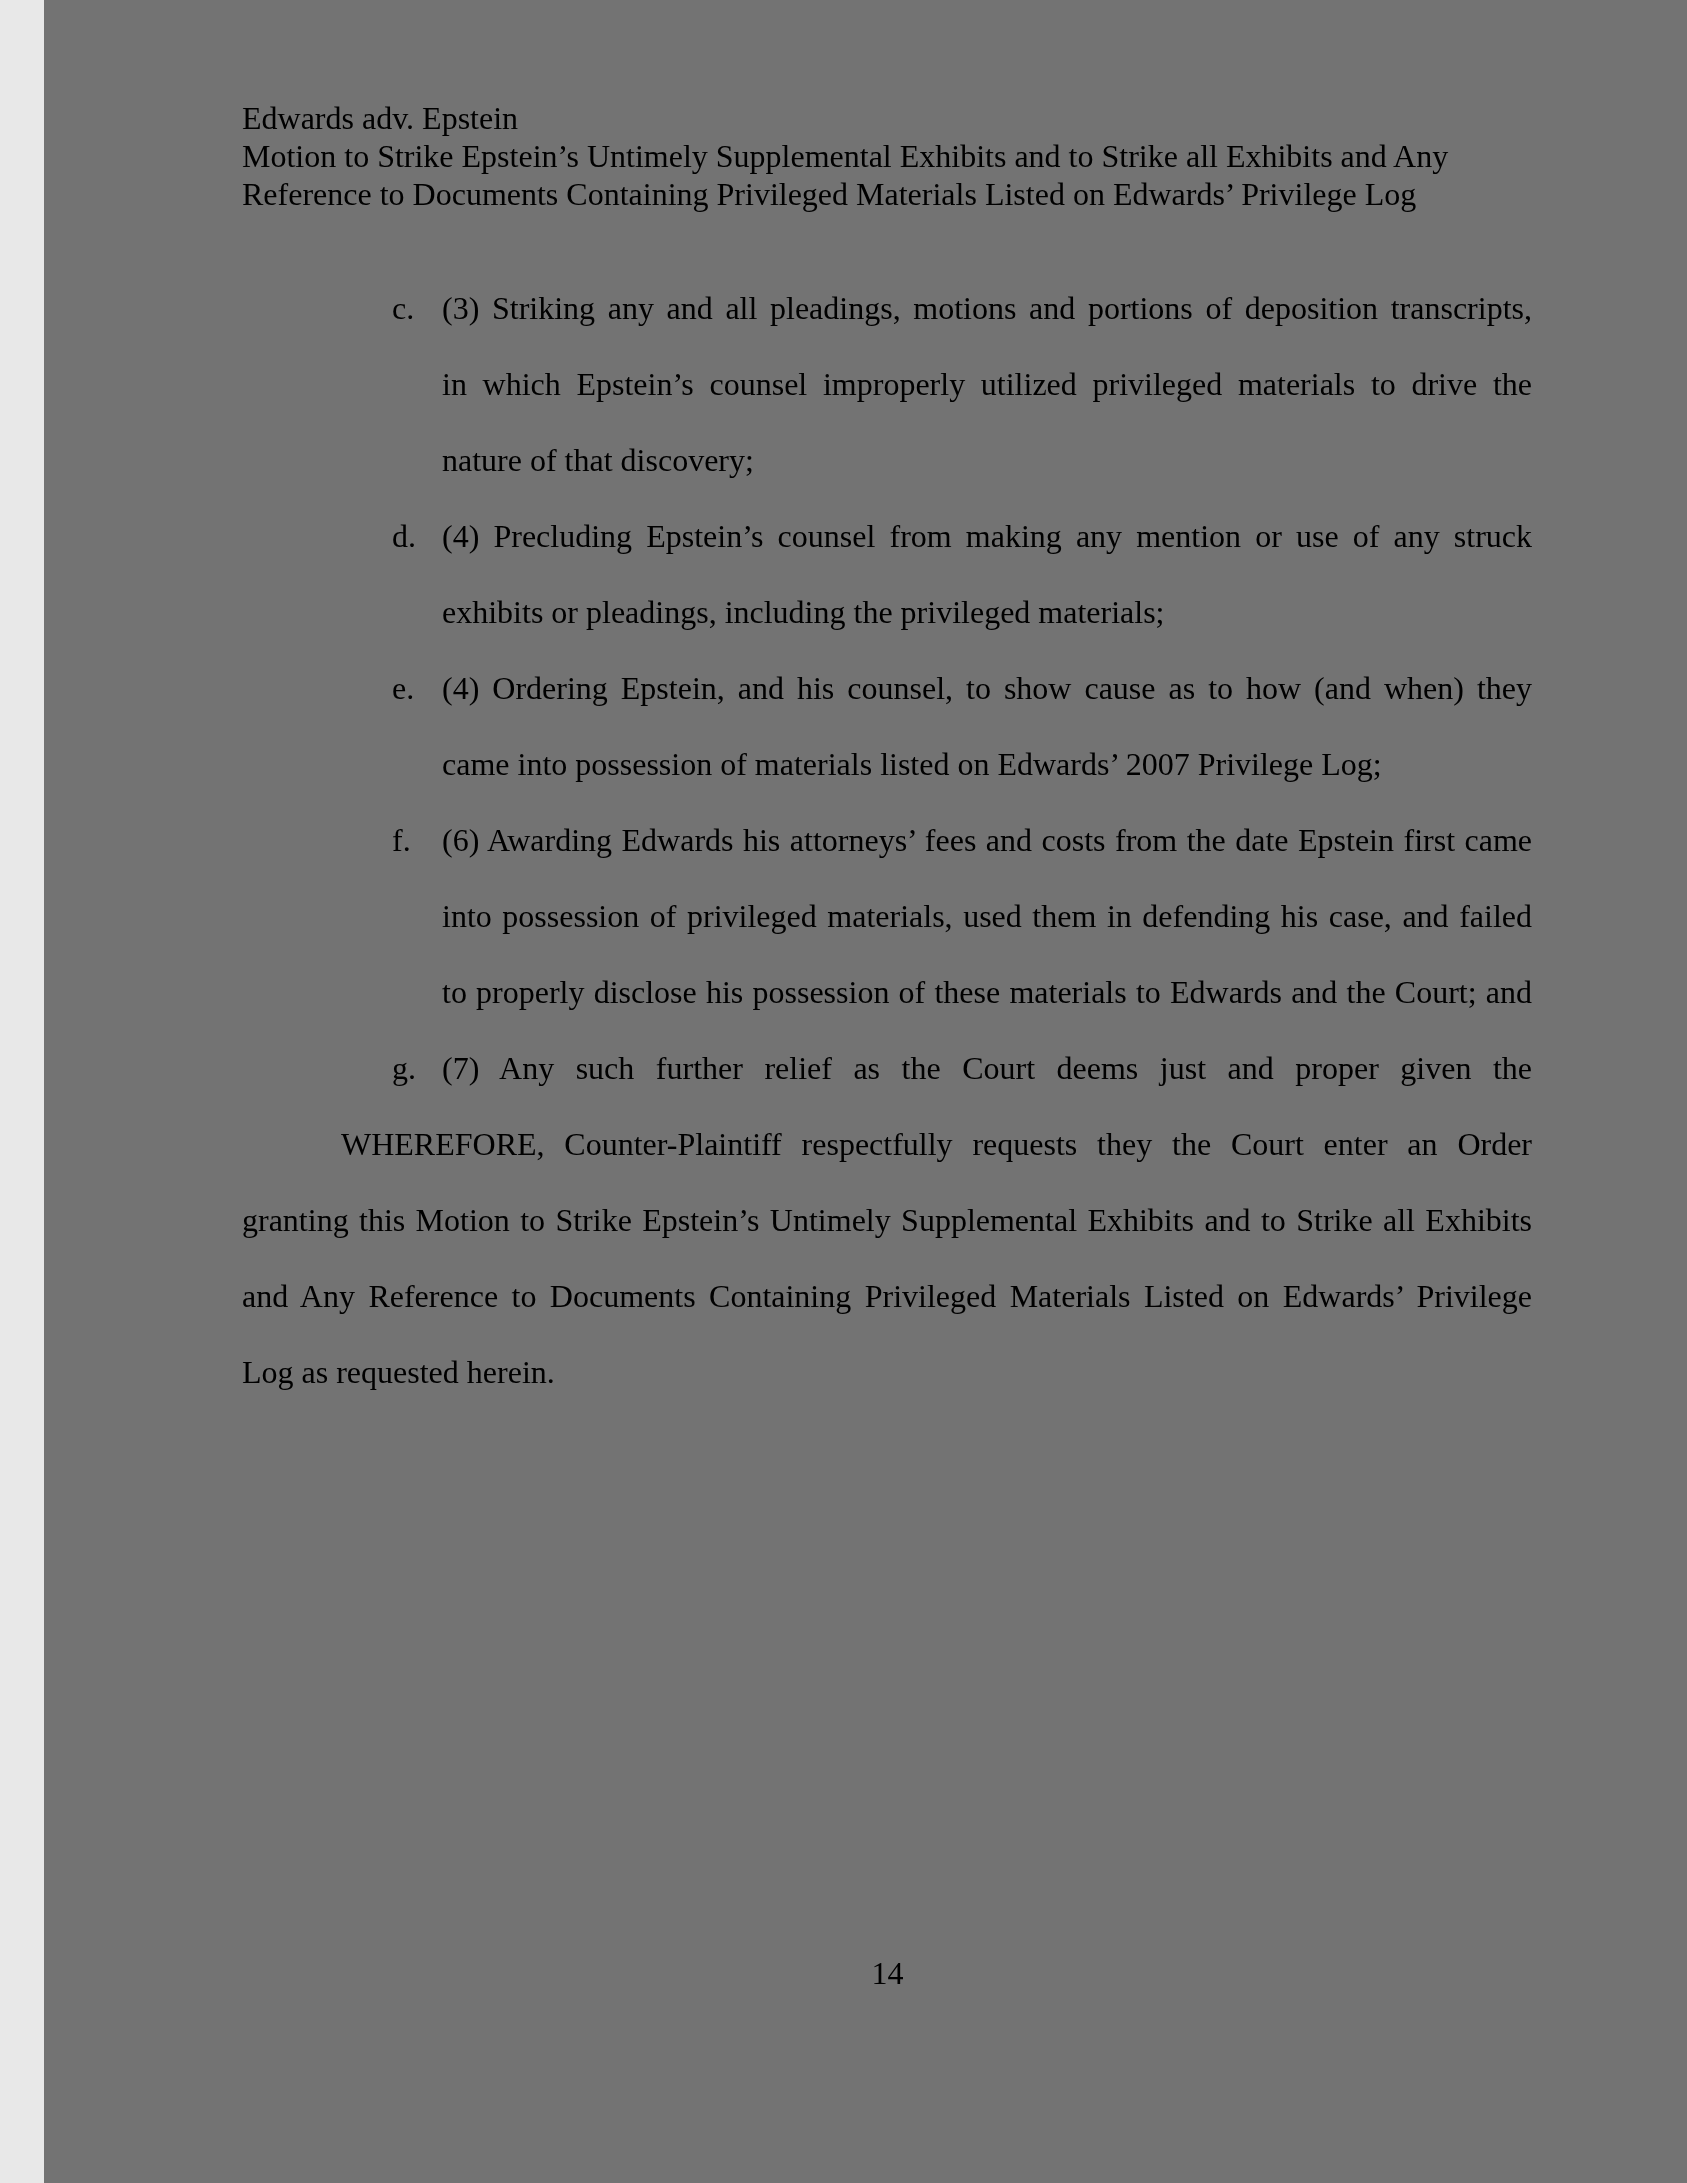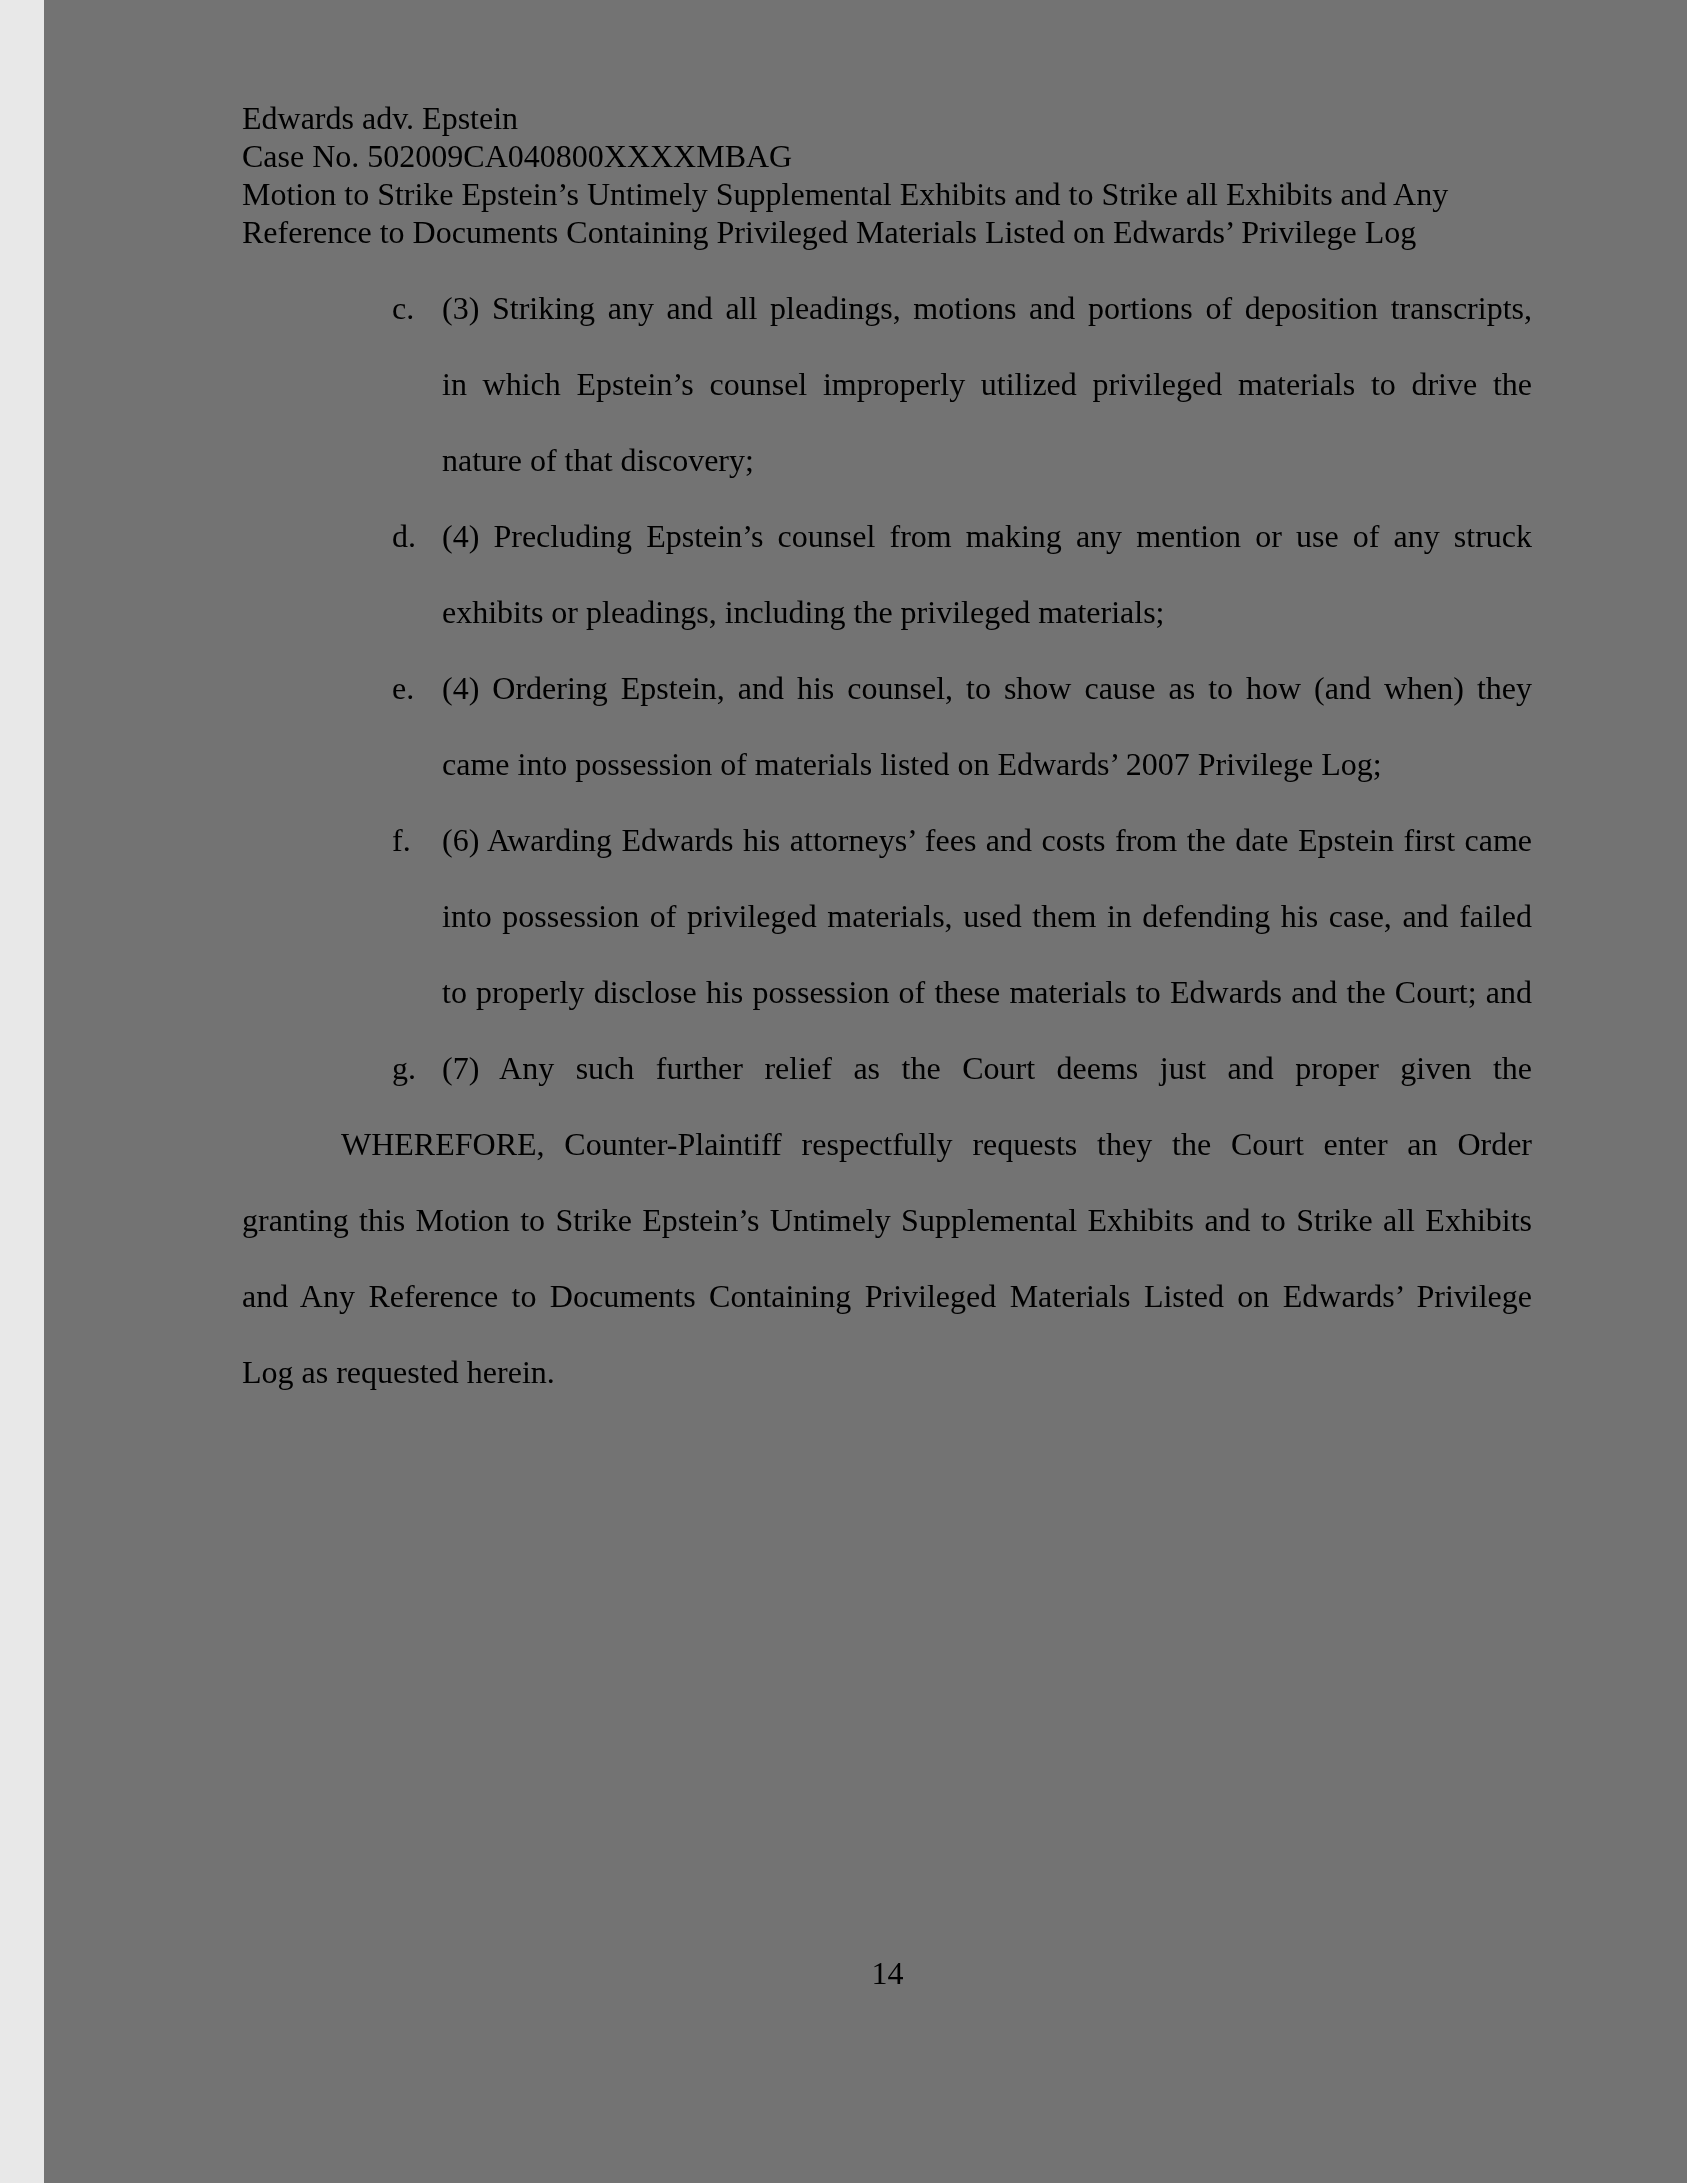--- a/index.html
+++ b/index.html
@@ -67,21 +67,20 @@
     text-align: center;
   }
 </style>
 </head>
 <body>
 
 <div class="page">
 
   <div class="header">
     <div class="h-line">Edwards adv. Epstein</div>
-    <div class="h-line">Case No. 502009CA040800XXXXMBAG</div>
     <div class="h-line">Motion to Strike Epstein’s Untimely Supplemental Exhibits and to Strike all Exhibits and Any</div>
     <div class="h-line">Reference to Documents Containing Privileged Materials Listed on Edwards’ Privilege Log</div>
   </div>
 
   <div class="body-flow">
 
     <div class="item">
       <span class="marker">c.</span>
       <div class="line jl">(3) Striking any and all pleadings, motions and portions of deposition transcripts,</div>
       <div class="line jl">in which Epstein’s counsel improperly utilized privileged materials to drive the</div>

